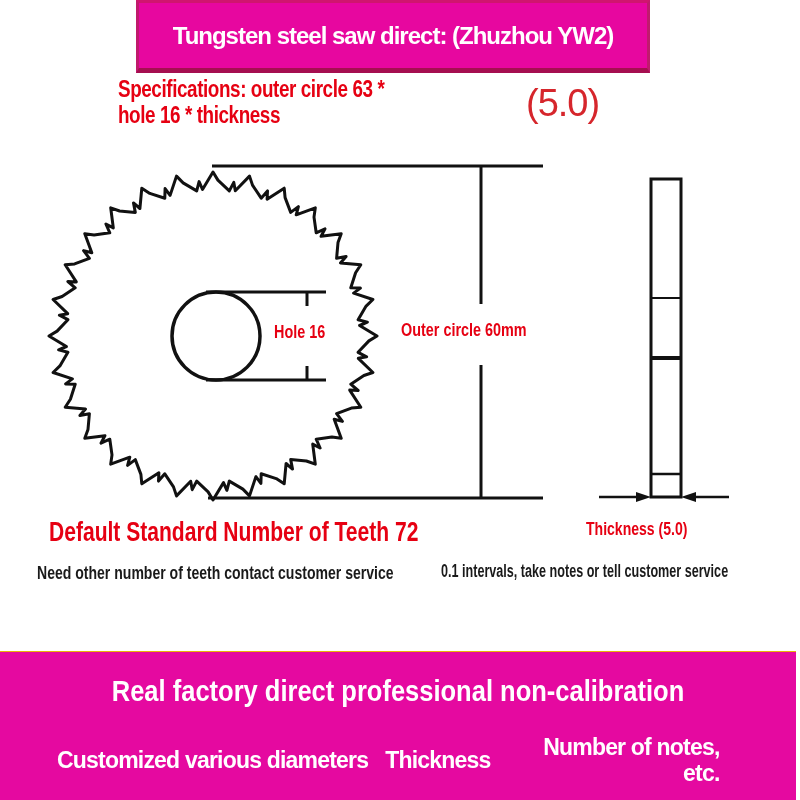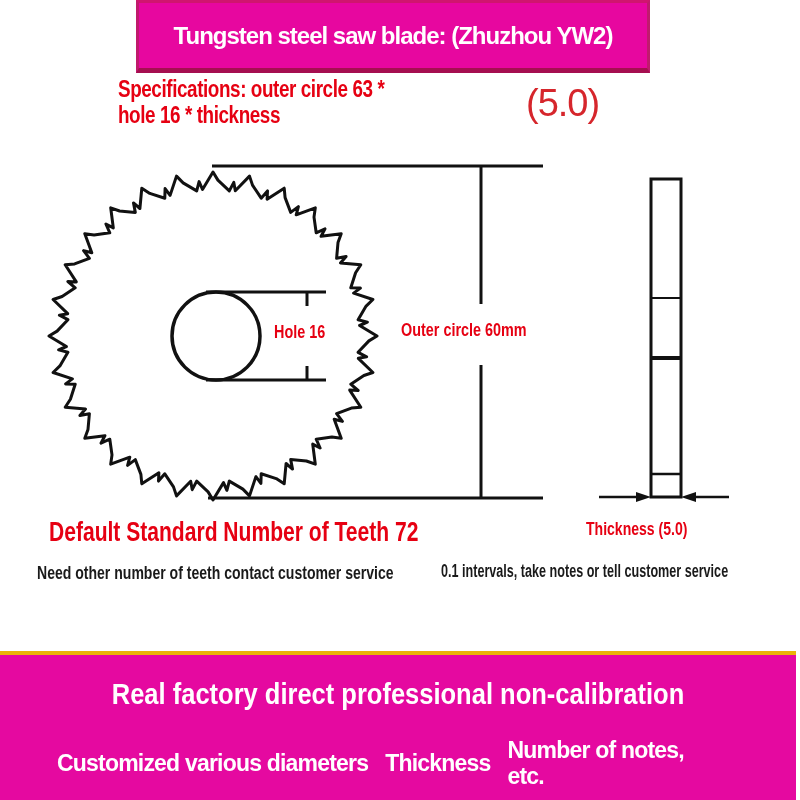--- a/index.html
+++ b/index.html
@@ -48,41 +48,41 @@
   .note{
     position:absolute;color:#1a1a1a;font-weight:bold;font-size:18px;white-space:nowrap;
     transform:scaleX(.78);transform-origin:left top;
   }
   .note-left{left:37px;top:563px;}
   .note-right{left:441px;top:561px;transform:scaleX(.7);}
 
   
   .bottom-banner{
     position:absolute;left:0;top:651px;width:796px;height:149px;
-    background:#e509a0;border-top:4px solid #eab308;box-sizing:border-box;
+    background:#e509a0;border-top:1px solid #eab308;box-sizing:border-box;
     color:#fff;font-weight:bold;
   }
   .bottom-banner .main-line{
     margin-top:22px;text-align:center;font-size:30px;white-space:nowrap;
     transform:scaleX(.85);transform-origin:center top;
   }
   .banner-row{
     display:flex;align-items:center;gap:17px;
-    padding-left:57px;margin-top:26px;
+    padding-left:57px;margin-top:26px;text-align:right;
   }
   .banner-row .item{font-size:23px;letter-spacing:-0.8px;white-space:nowrap;}
   .banner-row .item-wide{width:212px;white-space:normal;line-height:1.15;}
 </style>
 </head>
 <body>
 
 <div class="stage">
 
   <div class="top-banner">
-    <div class="title">Tungsten steel saw blade: (Zhuzhou YW2)</div>
+    <div class="title">Tungsten steel saw direct: (Zhuzhou YW2)</div>
   </div>
 
   <div class="spec">
     <div>Specifications: outer circle 63 *</div>
     <div>hole 16 * thickness</div>
   </div>
   <div class="spec-thickness">(5.0)</div>
 
   <svg class="diagram-svg" viewBox="0 150 800 420" xmlns="http://www.w3.org/2000/svg">
 

